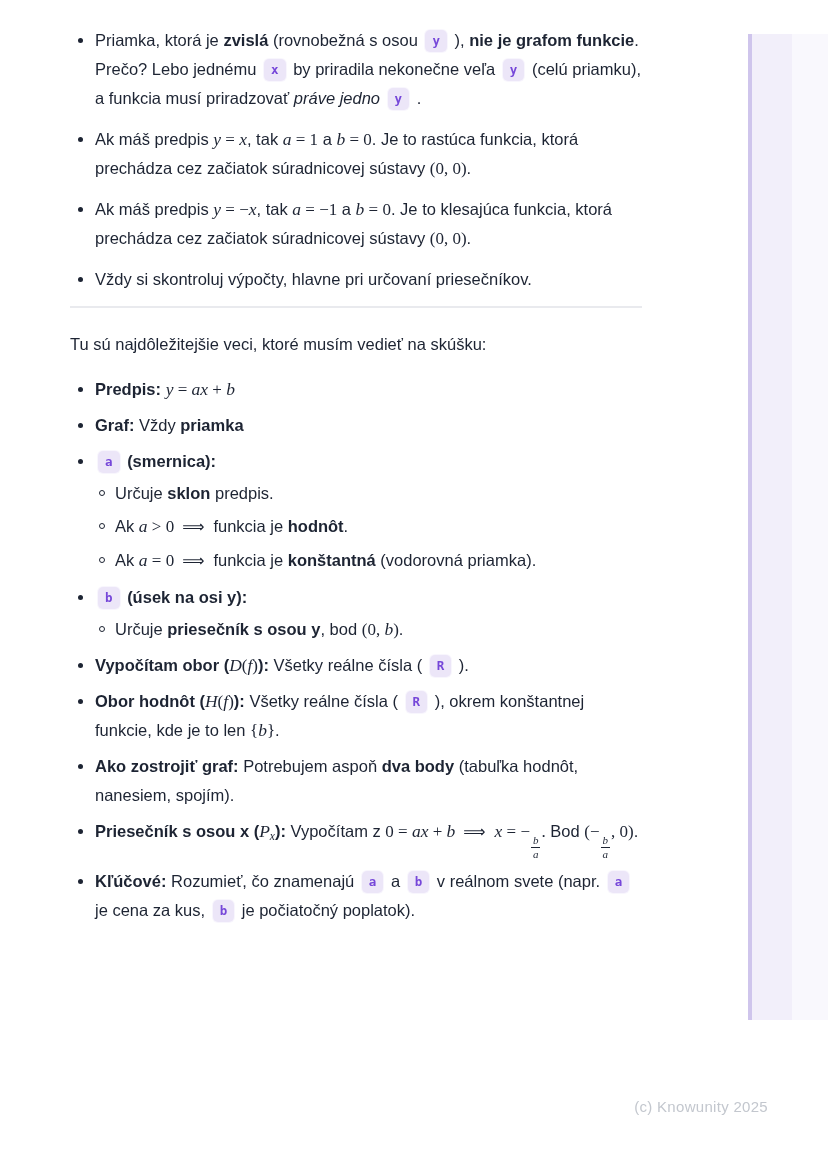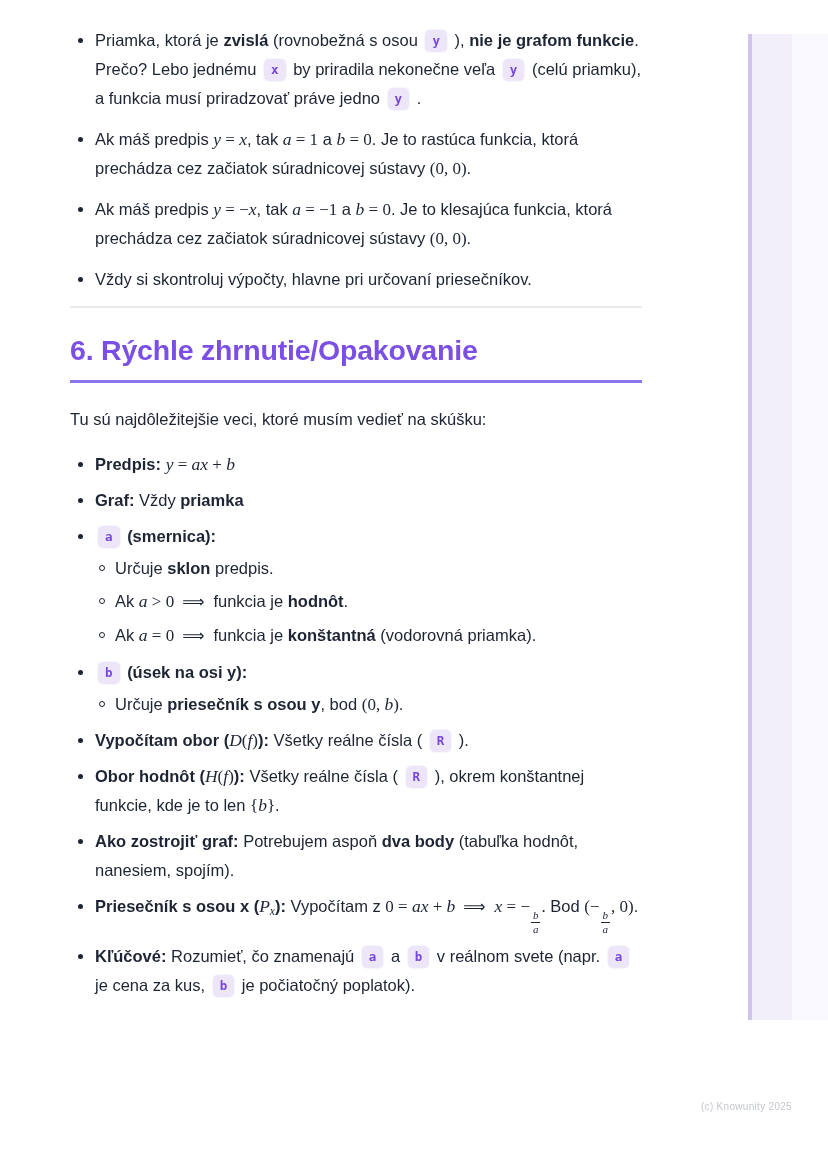--- a/index.html
+++ b/index.html
@@ -16,21 +16,21 @@
     content:"";position:absolute;left:-17px;top:12px;width:5px;height:5px;
     border-radius:50%;background:#1d2433;
   }
   ul.main > li{margin:0 0 7px 0;}
   ul.sub{padding-left:20px;margin:3px 0 7px 0;}
   ul.sub > li{margin:0 0 4px 0;}
   ul.sub > li::before{
     background:transparent;border:1.5px solid #1d2433;width:4px;height:4px;top:11px;left:-16px;
   }
   .bd{font-weight:700;}
-  .it{}
+  .it{font-style:italic;}
   .mi{font-family:"Liberation Serif",serif;font-style:italic;font-size:17.5px;}
   .mr{font-family:"Liberation Serif",serif;font-size:17px;}
   .msub{font-family:"Liberation Serif",serif;font-style:italic;font-size:11.5px;vertical-align:-3px;}
   .arrow{font-family:"DejaVu Sans",sans-serif;font-size:15.5px;margin:0 9px 0 8px;}
   .chip{
     display:inline-block;background:#ece6f8;color:#7647d9;
     font-family:"DejaVu Sans Mono",monospace;font-weight:700;font-size:12.5px;
     line-height:17px;padding:2px 7px 3px;border-radius:5px;margin:0 3px;
     vertical-align:1px;box-shadow:0 0 0 1px rgba(120,80,220,0.05);
   }
@@ -42,22 +42,22 @@
   .frac .fd{font-size:11px;padding-top:1px;display:block;}
   hr.divider{border:none;border-top:2px solid #e9eaee;margin:10px 0 0 0;}
   h2.section{
     margin:24px 0 0 0;font-size:28.5px;line-height:36px;font-weight:700;
     color:#7b4fe4;letter-spacing:-0.2px;
     border-bottom:3px solid #8b74ec;padding-bottom:12px;
   }
   p.intro{margin:22px 0 0 0;}
   ul.main{margin-top:16px;}
   .footer{
-    position:absolute;top:1100px;right:36px;
-    font-size:10px;line-height:14px;color:#c3c7ce;letter-spacing:0.3px;
+    position:absolute;top:1100px;right:60px;
+    font-size:15px;line-height:14px;color:#c3c7ce;letter-spacing:0.3px;
   }
   .right-strip{
     position:absolute;top:34px;right:0;width:80px;height:986px;
     background:linear-gradient(to right,
       #cfc5ec 0px,#cfc5ec 4px,
       #f2effa 4px,#f2effa 44px,
       #f9f8fd 44px,#f9f8fd 80px);
   }
 </style>
 </head>
@@ -66,21 +66,20 @@
 <div class="right-strip"></div>
 
 <main class="content">
   <ul class="top" id="top-list">
       <li><span>Priamka, ktorá je </span><span class="bd">zvislá</span><span> (rovnobežná s osou </span><span class="chip">y</span><span> ), </span><span class="bd">nie je grafom funkcie</span><span>. Prečo? Lebo jednému </span><span class="chip">x</span><span> by priradila nekonečne veľa </span><span class="chip">y</span><span> (celú priamku), a funkcia musí priradzovať </span><span class="it">práve jedno</span><span> </span><span class="chip">y</span><span> .</span></li>
       <li><span>Ak máš predpis </span><span class="mi">y</span><span class="mr"> = </span><span class="mi">x</span><span>, tak </span><span class="mi">a</span><span class="mr"> = 1</span><span> a </span><span class="mi">b</span><span class="mr"> = 0</span><span>. Je to rastúca funkcia, ktorá prechádza cez začiatok súradnicovej sústavy </span><span class="mr">(0, 0)</span><span>.</span></li>
       <li><span>Ak máš predpis </span><span class="mi">y</span><span class="mr"> = −</span><span class="mi">x</span><span>, tak </span><span class="mi">a</span><span class="mr"> = −1</span><span> a </span><span class="mi">b</span><span class="mr"> = 0</span><span>. Je to klesajúca funkcia, ktorá prechádza cez začiatok súradnicovej sústavy </span><span class="mr">(0, 0)</span><span>.</span></li>
       <li><span>Vždy si skontroluj výpočty, hlavne pri určovaní priesečníkov.</span></li>
     </ul>
   <hr class="divider">
-  <h2 class="section">6. Rýchle zhrnutie/Opakovanie</h2>
   <p class="intro">Tu sú najdôležitejšie veci, ktoré musím vedieť na skúšku:</p>
   <ul class="main" id="summary-list">
       <li><span class="bd">Predpis:</span><span> </span><span class="mi">y</span><span class="mr"> = </span><span class="mi">ax</span><span class="mr"> + </span><span class="mi">b</span></li>
       <li><span class="bd">Graf:</span><span> Vždy </span><span class="bd">priamka</span></li>
       <li><span class="chip">a</span><span> </span><span class="bd">(smernica):</span><ul class="sub">
           <li><span>Určuje </span><span class="bd">sklon</span><span> predpis.</span></li>
           <li><span>Ak </span><span class="mi">a</span><span class="mr"> &gt; 0</span><span class="arrow">⟹</span><span>funkcia je </span><span class="bd">hodnôt</span><span>.</span></li>
           <li><span>Ak </span><span class="mi">a</span><span class="mr"> = 0</span><span class="arrow">⟹</span><span>funkcia je </span><span class="bd">konštantná</span><span> (vodorovná priamka).</span></li>
         </ul></li>
       <li><span class="chip">b</span><span> </span><span class="bd">(úsek na osi y):</span><ul class="sub">

